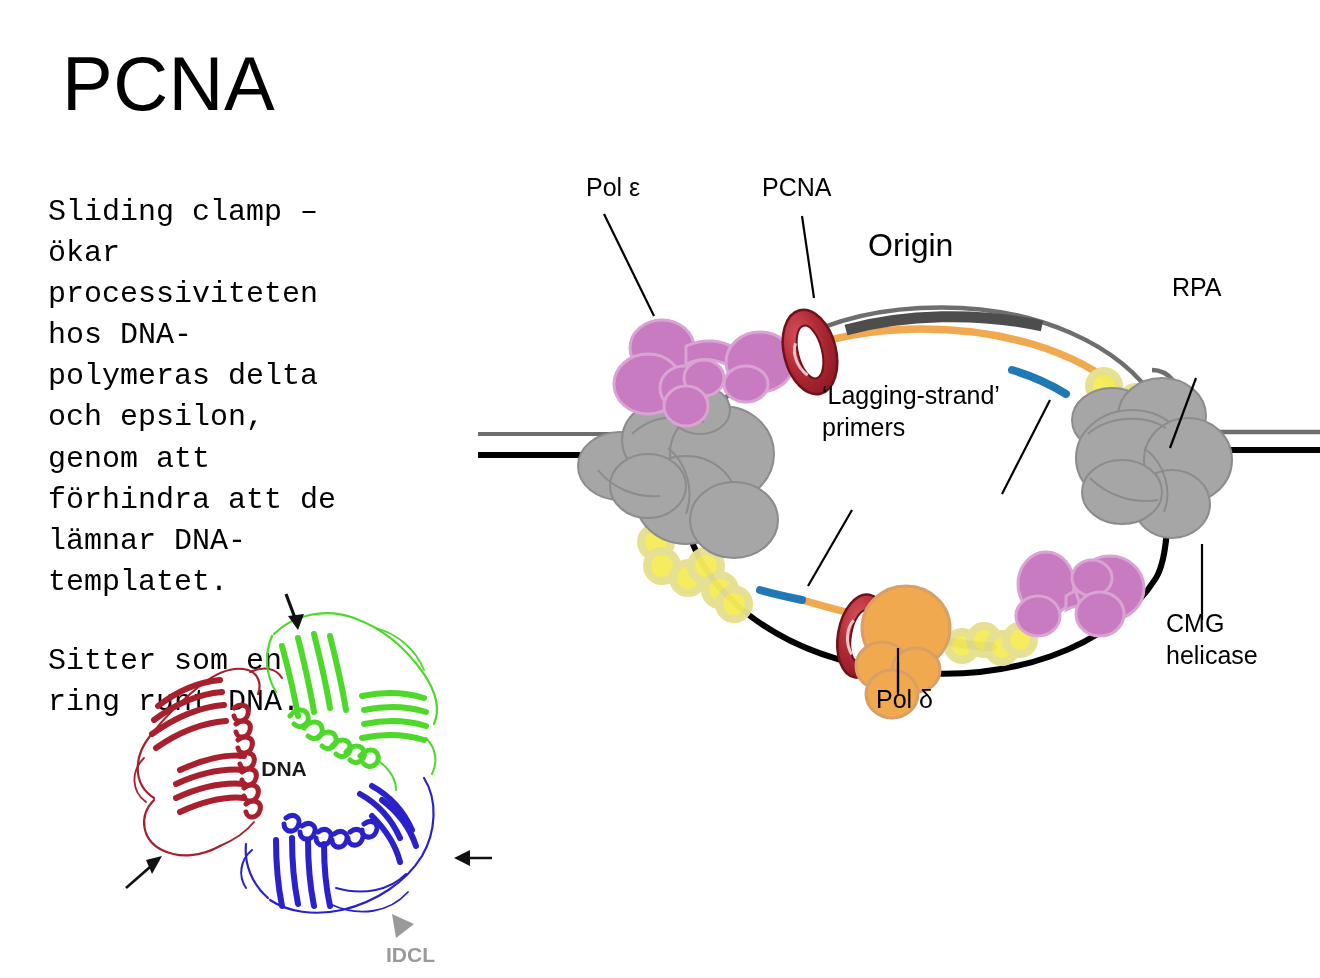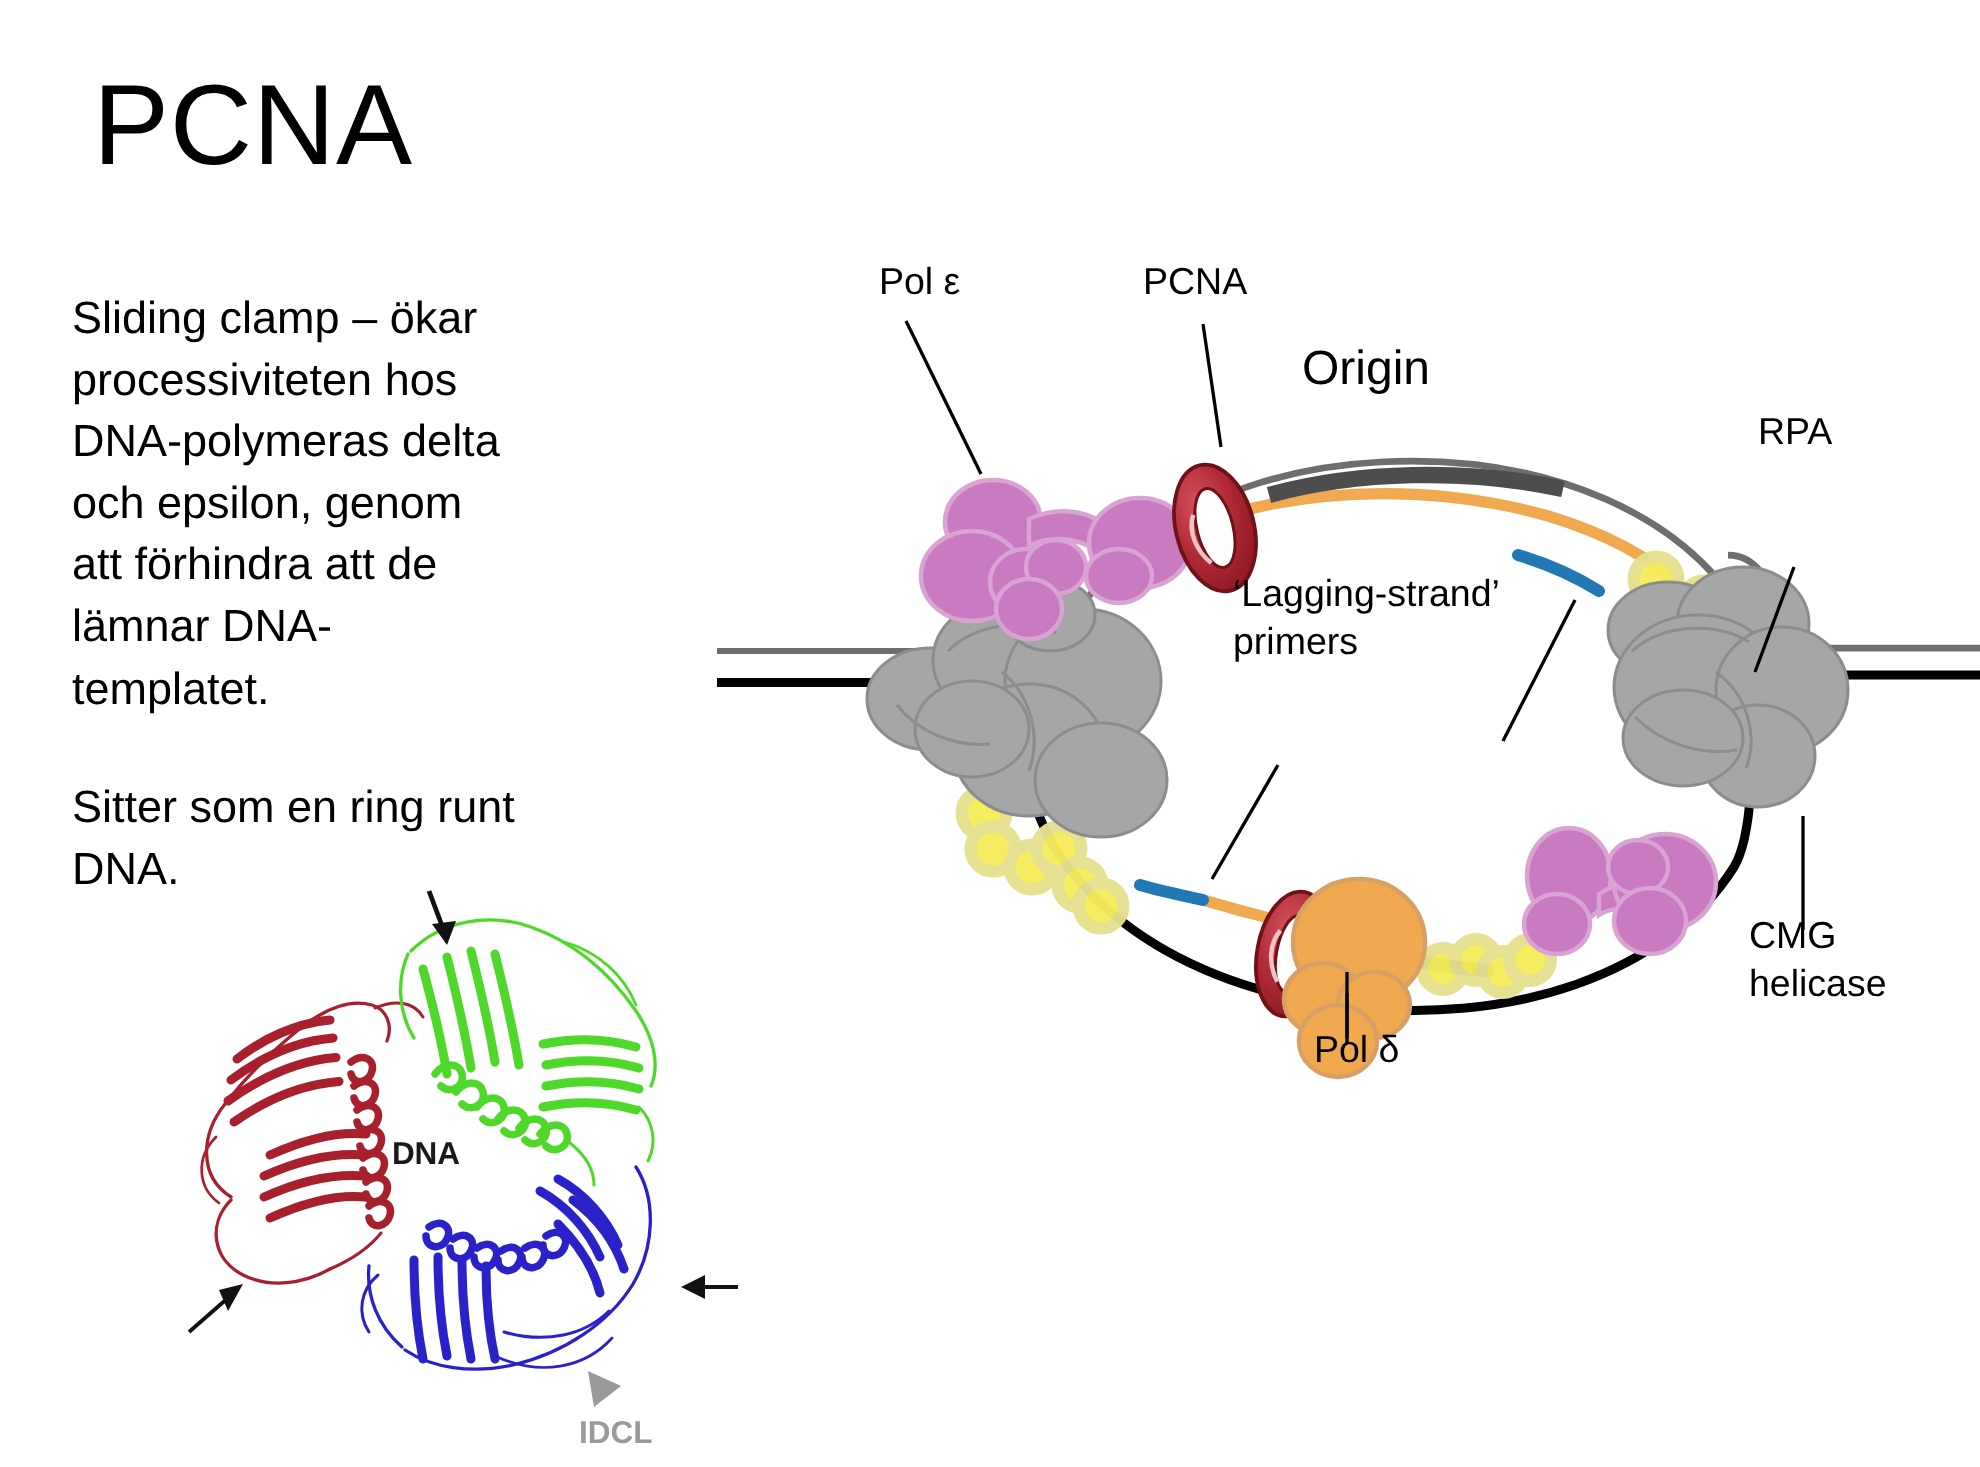--- a/index.html
+++ b/index.html
@@ -28,20 +28,21 @@
     color: #000000;
     white-space: pre;
   }
 
   
   #body-text {
     position: absolute;
     left: 48px;
     top: 192px;
     width: 300px;
+    font-family: Liberation Mono, monospace;
   }
   .body-para {
     font-size: 30px;
     line-height: 1.37;
     color: #000000;
     margin: 0;
     white-space: pre-wrap;
   }
   .body-para.second {
     margin-top: 38px;

